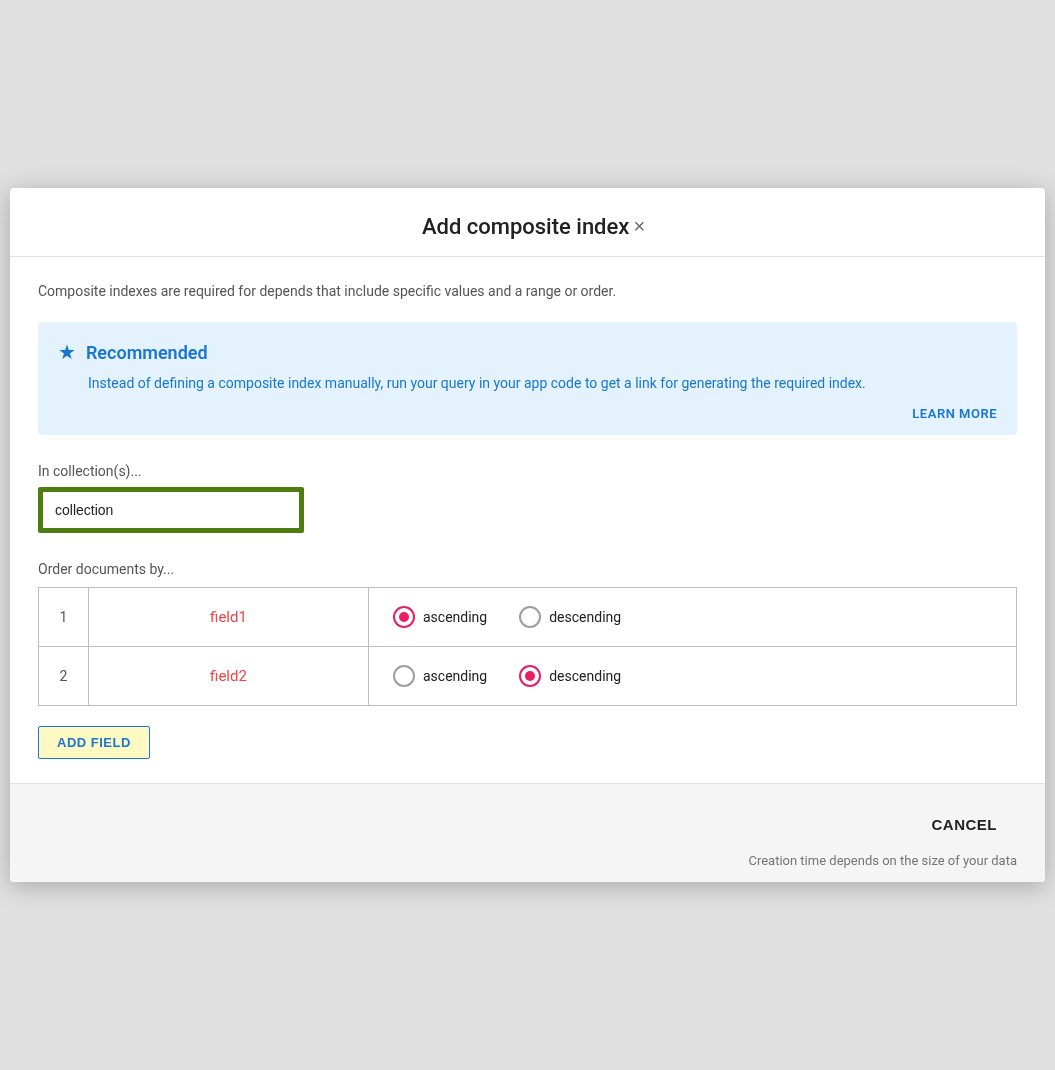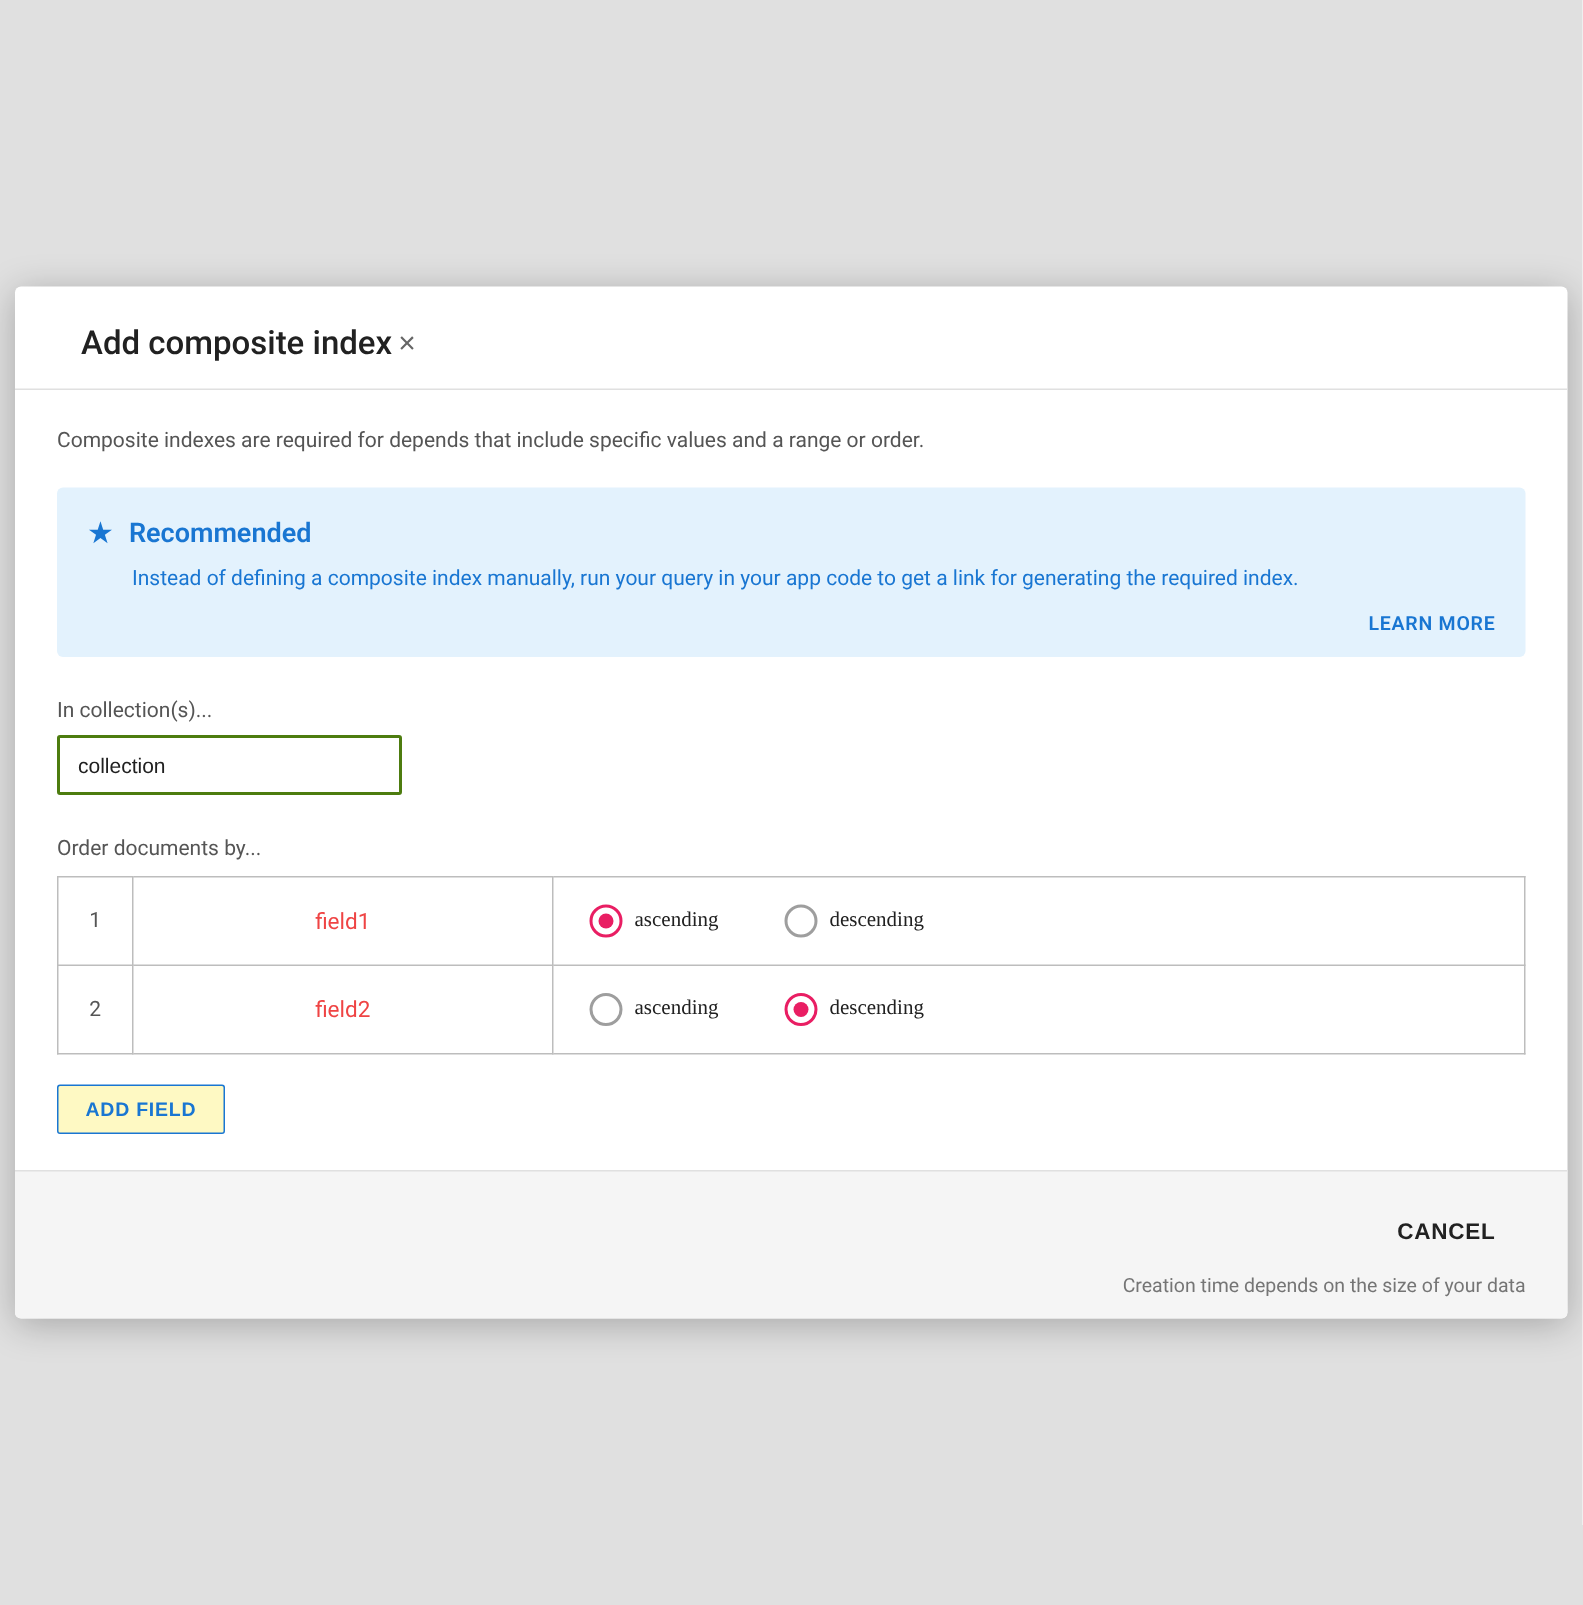--- a/index.html
+++ b/index.html
@@ -16,21 +16,21 @@
       background: #fff;
       width: 1035px;
       border-radius: 4px;
       box-shadow: 0 4px 24px rgba(0,0,0,0.25);
       display: flex;
       flex-direction: column;
       overflow: hidden;
     }
     .dialog-header {
       display: flex;
-      justify-content: flex-start;
+      justify-content: center;
       align-items: center;
       padding: 24px 28px 16px 44px;
       border-bottom: 1px solid #e0e0e0;
     }
     .dialog-title {
       font-size: 22px;
       font-weight: 500;
       color: #212121;
     }
     .close-btn {
@@ -92,26 +92,26 @@
       letter-spacing: 0.5px;
       cursor: pointer;
       text-decoration: none;
     }
     .field-label {
       color: #555;
       font-size: 14px;
       margin-bottom: 8px;
     }
     .collection-input {
-      border: 2px solid #4d7c0f;
+      border: 5px solid #4d7c0f;
       border-radius: 2px;
       padding: 10px 12px;
       font-size: 14px;
       color: #212121;
-      width: 230px;
+      width: 266px;
       outline: none;
     }
     .section-gap { margin-bottom: 28px; }
     .order-label {
       color: #555;
       font-size: 14px;
       margin-bottom: 10px;
     }
     .fields-table {
       width: 100%;
@@ -135,22 +135,21 @@
       font-size: 15px;
       color: #ef4444;
       font-weight: 400;
       width: 280px;
       text-align: center;
     }
     .order-options {
       padding: 18px 24px;
       display: flex;
       align-items: center;
-      gap: 44px;
-      font-family: Liberation Serif, serif;
+      gap: 32px;
     }
     .radio-option {
       display: flex;
       align-items: center;
       gap: 8px;
       cursor: pointer;
       font-size: 14px;
       color: #212121;
     }
     .radio-outer {

